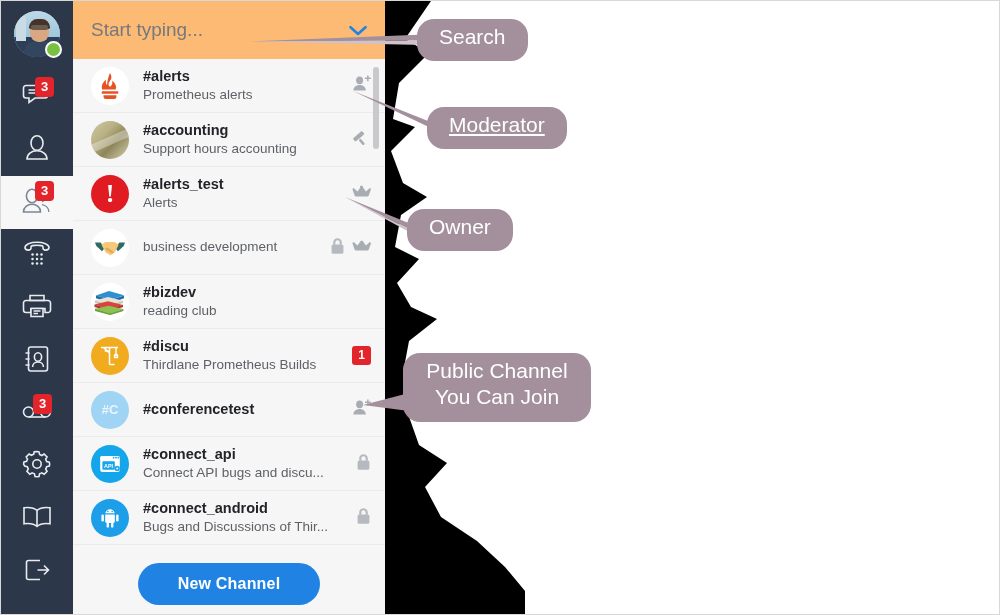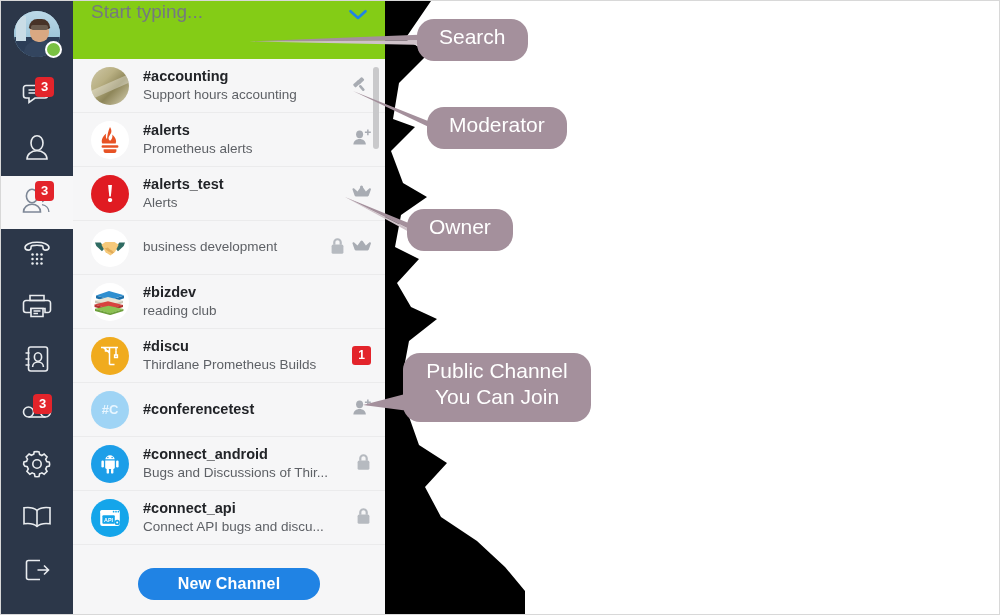--- a/index.html
+++ b/index.html
@@ -94,23 +94,23 @@
   #panel {
     position: absolute;
     left: 72px; top: 0;
     width: 312px; height: 615px;
     background: #f6f6f7;
     box-sizing: border-box;
   }
   #searchbar {
     position: relative;
     height: 58px;
-    background: #84cc16;
+    background: #fdba74;
     display: flex;
-    align-items: flex-start;
+    align-items: center;
     padding: 0 14px 0 18px;
     box-sizing: border-box;
   }
   #search-input {
     flex: 1 1 auto;
     border: none;
     outline: none;
     background: transparent;
     font-family: "Liberation Sans", sans-serif;
     font-size: 19px;
@@ -230,21 +230,21 @@
     display: flex;
     align-items: center;
     justify-content: center;
     box-sizing: border-box;
   }
   #new-channel-btn {
     background: #2083e4;
     color: #ffffff;
     border: none;
     border-radius: 22px;
-    height: 32px;
+    height: 42px;
     padding: 0 40px;
     font-family: "Liberation Sans", sans-serif;
     font-size: 16px;
     font-weight: bold;
     cursor: pointer;
     letter-spacing: .2px;
   }
 
   
   #torn {
@@ -417,57 +417,57 @@
         <svg width="20" height="13" viewBox="0 0 20 13" fill="none" stroke="#2083e4" stroke-width="2.6" stroke-linecap="round" stroke-linejoin="round">
           <path d="M2.5 3.2L10 10 17.5 3.2"></path>
         </svg>
       </span>
     </div>
 
     <div id="list">
 
       <div class="row">
         <div class="ava">
-            <div class="money"></div>
-          </div>
-        <div class="row-text">
-          <div class="row-title">#accounting</div>
-          <div class="row-sub">Support hours accounting</div>
-        </div>
-        <div class="row-right">
-          <span>
-            <svg width="19" height="19" viewBox="0 0 19 19" fill="#a8acb3">
-              <rect x="1.2" y="7.8" width="7.4" height="4" rx="1" transform="rotate(-42 4.9 9.8)"></rect>
-              <rect x="6.4" y="3.2" width="4.2" height="7.2" rx="1" transform="rotate(46 8.5 6.8)"></rect>
-              <rect x="8.5" y="10.5" width="2.6" height="7" rx="1.1" transform="rotate(-42 9.8 14)"></rect>
-            </svg>
-          </span>
-        </div>
-      </div>
-
-      <div class="row">
-        <div class="ava">
           <div class="prom">
             <svg width="26" height="28" viewBox="0 0 26 28">
               <path d="M13 1c2.5 4.2 1.2 6.2-.4 8.4-1.6 2.2-1.4 4.3.6 5.4 1.9-1.6 2.5-4 2.1-6.3 3.2 2.8 4.6 6 3.4 9.1H5.3C3.6 13.9 6.3 9.7 9.2 7.4 8.4 10 9 12 10 13c.4-4 1.1-8 3-12z" fill="#e75225"></path>
               <rect x="4.6" y="19.2" width="16.8" height="2.6" rx="1.1" fill="#e75225"></rect>
               <path d="M6.6 23.2h12.8v1.8c0 1.1-.9 2-2 2H8.6c-1.1 0-2-.9-2-2z" fill="#e75225"></path>
             </svg>
           </div>
         </div>
         <div class="row-text">
           <div class="row-title">#alerts</div>
           <div class="row-sub">Prometheus alerts</div>
         </div>
         <div class="row-right">
           <span>
             <svg width="19" height="19" viewBox="0 0 19 19" fill="#a8acb3">
               <ellipse cx="7.6" cy="6.3" rx="3.5" ry="3.9"></ellipse>
               <path d="M1.4 16.6c0-3.3 2.8-5.5 6.2-5.5s6.2 2.2 6.2 5.5z"></path>
               <path d="M15.1 1.4h1.5v2.2h2.2v1.5h-2.2v2.2h-1.5V5.1h-2.2V3.6h2.2z"></path>
+            </svg>
+          </span>
+        </div>
+      </div>
+
+      <div class="row">
+        <div class="ava">
+            <div class="money"></div>
+          </div>
+        <div class="row-text">
+          <div class="row-title">#accounting</div>
+          <div class="row-sub">Support hours accounting</div>
+        </div>
+        <div class="row-right">
+          <span>
+            <svg width="19" height="19" viewBox="0 0 19 19" fill="#a8acb3">
+              <rect x="1.2" y="7.8" width="7.4" height="4" rx="1" transform="rotate(-42 4.9 9.8)"></rect>
+              <rect x="6.4" y="3.2" width="4.2" height="7.2" rx="1" transform="rotate(46 8.5 6.8)"></rect>
+              <rect x="8.5" y="10.5" width="2.6" height="7" rx="1.1" transform="rotate(-42 9.8 14)"></rect>
             </svg>
           </span>
         </div>
       </div>
 
       <div class="row">
         <div class="ava">
             <div class="alertred">!</div>
           </div>
         <div class="row-text">
@@ -563,49 +563,20 @@
           </div>
         <div class="row-text">
           <div class="row-title">#conferencetest</div>
         </div>
         <div class="row-right">
           <span>
             <svg width="19" height="19" viewBox="0 0 19 19" fill="#a8acb3">
               <ellipse cx="7.6" cy="6.3" rx="3.5" ry="3.9"></ellipse>
               <path d="M1.4 16.6c0-3.3 2.8-5.5 6.2-5.5s6.2 2.2 6.2 5.5z"></path>
               <path d="M15.1 1.4h1.5v2.2h2.2v1.5h-2.2v2.2h-1.5V5.1h-2.2V3.6h2.2z"></path>
-            </svg>
-          </span>
-        </div>
-      </div>
-
-      <div class="row">
-        <div class="ava">
-          <div class="droid">
-            <svg width="24" height="24" viewBox="0 0 24 24" fill="#ffffff">
-              <path d="M7.2 8.4h9.6v7.1a1.4 1.4 0 01-1.4 1.4H8.6a1.4 1.4 0 01-1.4-1.4z"></path>
-              <rect x="3.4" y="8.4" width="2.5" height="7" rx="1.25"></rect>
-              <rect x="18.1" y="8.4" width="2.5" height="7" rx="1.25"></rect>
-              <rect x="8.6" y="16.6" width="2.4" height="5" rx="1.2"></rect>
-              <rect x="13" y="16.6" width="2.4" height="5" rx="1.2"></rect>
-              <path d="M7.3 7.3c.3-2.3 2.3-4 4.7-4s4.4 1.7 4.7 4z"></path>
-              <circle cx="9.9" cy="5.6" r=".75" fill="#1c9ee8"></circle>
-              <circle cx="14.1" cy="5.6" r=".75" fill="#1c9ee8"></circle>
-            </svg>
-          </div>
-        </div>
-        <div class="row-text">
-          <div class="row-title">#connect_android</div>
-          <div class="row-sub">Bugs and Discussions of Thir...</div>
-        </div>
-        <div class="row-right">
-          <span>
-            <svg width="15" height="18" viewBox="0 0 15 18" fill="#b6bac0">
-              <path d="M7.5 1.2c-2.5 0-4.3 1.8-4.3 4.1v2.4h2.2V5.3c0-1.2.9-2.1 2.1-2.1s2.1.9 2.1 2.1v2.4h2.2V5.3c0-2.3-1.8-4.1-4.3-4.1z"></path>
-              <rect x="1.6" y="7.6" width="11.8" height="9.2" rx="1.6"></rect>
             </svg>
           </span>
         </div>
       </div>
 
       <div class="row">
         <div class="ava">
           <div class="apic">
             <svg width="24" height="22" viewBox="0 0 24 22">
               <rect x="2.2" y="3" width="19.6" height="16" rx="2.2" fill="#ffffff"></rect>
@@ -629,20 +600,49 @@
         <div class="row-right">
           <span>
             <svg width="15" height="18" viewBox="0 0 15 18" fill="#b6bac0">
               <path d="M7.5 1.2c-2.5 0-4.3 1.8-4.3 4.1v2.4h2.2V5.3c0-1.2.9-2.1 2.1-2.1s2.1.9 2.1 2.1v2.4h2.2V5.3c0-2.3-1.8-4.1-4.3-4.1z"></path>
               <rect x="1.6" y="7.6" width="11.8" height="9.2" rx="1.6"></rect>
             </svg>
           </span>
         </div>
       </div>
 
+      <div class="row">
+        <div class="ava">
+          <div class="droid">
+            <svg width="24" height="24" viewBox="0 0 24 24" fill="#ffffff">
+              <path d="M7.2 8.4h9.6v7.1a1.4 1.4 0 01-1.4 1.4H8.6a1.4 1.4 0 01-1.4-1.4z"></path>
+              <rect x="3.4" y="8.4" width="2.5" height="7" rx="1.25"></rect>
+              <rect x="18.1" y="8.4" width="2.5" height="7" rx="1.25"></rect>
+              <rect x="8.6" y="16.6" width="2.4" height="5" rx="1.2"></rect>
+              <rect x="13" y="16.6" width="2.4" height="5" rx="1.2"></rect>
+              <path d="M7.3 7.3c.3-2.3 2.3-4 4.7-4s4.4 1.7 4.7 4z"></path>
+              <circle cx="9.9" cy="5.6" r=".75" fill="#1c9ee8"></circle>
+              <circle cx="14.1" cy="5.6" r=".75" fill="#1c9ee8"></circle>
+            </svg>
+          </div>
+        </div>
+        <div class="row-text">
+          <div class="row-title">#connect_android</div>
+          <div class="row-sub">Bugs and Discussions of Thir...</div>
+        </div>
+        <div class="row-right">
+          <span>
+            <svg width="15" height="18" viewBox="0 0 15 18" fill="#b6bac0">
+              <path d="M7.5 1.2c-2.5 0-4.3 1.8-4.3 4.1v2.4h2.2V5.3c0-1.2.9-2.1 2.1-2.1s2.1.9 2.1 2.1v2.4h2.2V5.3c0-2.3-1.8-4.1-4.3-4.1z"></path>
+              <rect x="1.6" y="7.6" width="11.8" height="9.2" rx="1.6"></rect>
+            </svg>
+          </span>
+        </div>
+      </div>
+
     </div>
 
     <div id="scrolltrack">
       <div id="scrollthumb"></div>
     </div>
 
     <div id="panel-footer">
       <button id="new-channel-btn">New Channel</button>
     </div>
 
@@ -665,18 +665,18 @@
 
     <path d="M352,90 L432,122 L432,128 Z" fill="#a4909c"></path>
 
     <path d="M344,196 L410,223 L410,229 Z" fill="#a4909c"></path>
     <path d="M344,196 L410,229 L410,232 Z" fill="#cfc2c9"></path>
 
     <path d="M362,404 L408,392 L408,410 Z" fill="#a4909c"></path>
   </svg>
 
   <div class="callout" style="left:416px; top:18px;">Search</div>
-  <div class="callout" style="left:426px; top:106px;">Moderator</div>
+  <div class="callout" style="left:426px; top:106px;text-decoration:underline;">Moderator</div>
   <div class="callout" style="left:402px; top:352px; width:188px;">Public Channel
 You Can Join</div>
   <div class="callout" style="left:406px; top:208px;">Owner</div>
 
 </div>
 
 </body></html>

